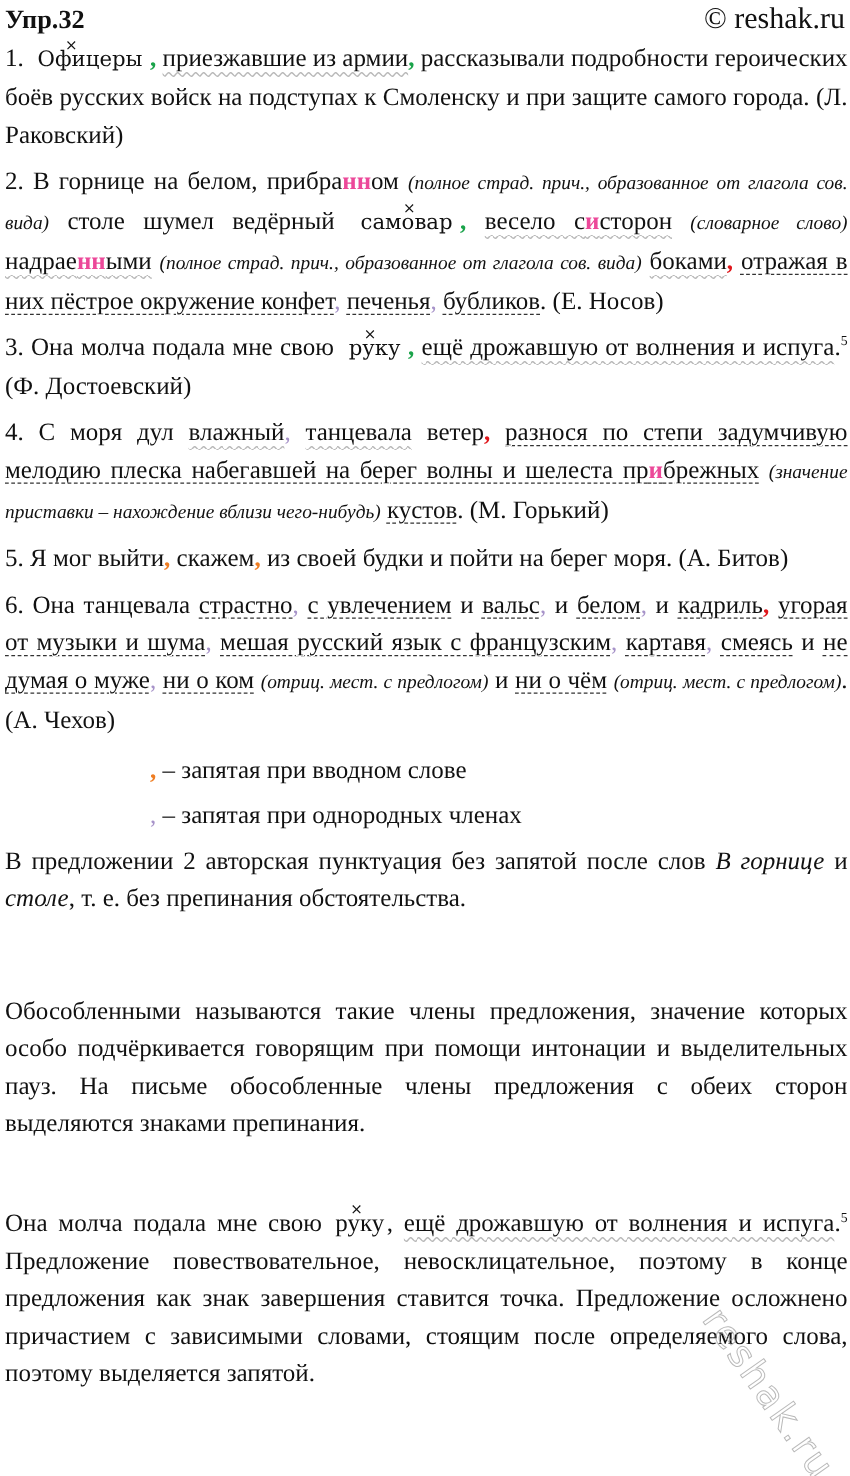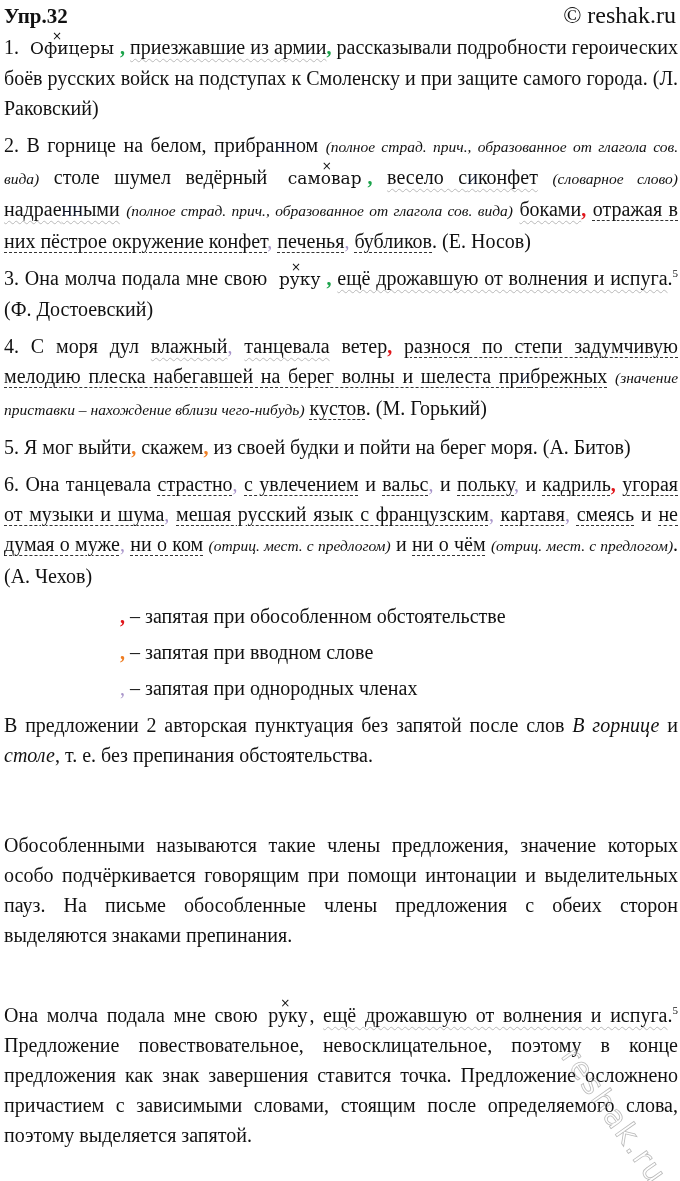--- a/index.html
+++ b/index.html
@@ -15,21 +15,21 @@
   .item { margin-bottom: 7px; }
   .it { font-style: italic; font-size: 15.5px; }
   .wavy { text-decoration: underline wavy #b9b9b9; text-decoration-thickness: 1px; text-underline-offset: 4px; }
   .dashdot { text-decoration: underline dashed #333; text-decoration-thickness: 1px; text-underline-offset: 4px; }
   .boxed { font-family: "DejaVu Serif", serif; font-size: 17px; position: relative; display: inline-block; margin: 0 6px; }
   .cross { position: absolute; font-size: 12px; top: -12px; font-family: "DejaVu Sans", sans-serif; }
   .g { color: #1aa34a; font-weight: bold; }
   .r { color: #e0161b; font-weight: bold; }
   .v { color: #a793c9; }
   .o { color: #ef7d22; font-weight: bold; }
-  .gl { color: #0f172a; font-weight: normal; }
+  .gl { color: #ec4899; font-weight: bold; }
   sup { font-size: 11px; line-height: 0; }
   .notes p { margin: 0; }
   .note-row { padding-left: 116px; line-height: 36px; }
   .spacer { height: 40px; }
   .watermark {
     position: absolute; right: 0; top: 1055px; width: 130px; height: 120px;
     font-family: "DejaVu Sans", sans-serif; font-size: 30px; color: transparent;
     -webkit-text-stroke: 0.8px #9c9c9c; transform: rotate(55deg); transform-origin: center;
     display: flex; align-items: center; justify-content: center; letter-spacing: 2px; opacity: 0.7;
   }
@@ -49,21 +49,21 @@
     <span class="wavy">приезжавшие из армии</span><span class="g">,</span>
     <span>рассказывали подробности героических боёв русских войск на подступах к Смоленску и при защите самого города. (Л. Раковский)</span>
   </p>
 
   <p class="item">
     <span>2.</span>
     <span>В горнице на белом, прибра</span><span class="gl">нн</span><span>ом</span>
     <span class="it">(полное страд. прич., образованное от глагола сов. вида)</span>
     <span>столе шумел ведёрный</span>
     <span class="boxed"><span class="cross" style="left:34px">×</span><span>самовар</span></span><span class="g">,</span>
-    <span class="wavy"><span>весело с</span><span class="gl">и</span><span>конфет</span></span>
+    <span class="wavy"><span>весело с</span><span class="gl">и</span><span>сторон</span></span>
     <span class="it">(словарное слово)</span>
     <span class="wavy"><span>надрае</span><span class="gl">нн</span><span>ыми</span></span>
     <span class="it">(полное страд. прич., образованное от глагола сов. вида)</span>
     <span class="wavy">боками</span><span class="r">,</span>
     <span class="dashdot">отражая в них пёстрое окружение конфет</span><span class="v">,</span>
     <span class="dashdot">печенья</span><span class="v">,</span>
     <span class="dashdot">бубликов</span><span>. (Е. Носов)</span>
   </p>
 
   <p class="item">
@@ -93,38 +93,37 @@
   </p>
 
   <p class="item">
     <span>6.</span>
     <span>Она танцевала</span>
     <span class="dashdot">страстно</span><span class="v">,</span>
     <span class="dashdot">с увлечением</span>
     <span>и</span>
     <span class="dashdot">вальс</span><span class="v">,</span>
     <span>и</span>
-    <span class="dashdot">польку</span><span class="v">,</span>
+    <span class="dashdot">белом</span><span class="v">,</span>
     <span>и</span>
     <span class="dashdot">кадриль</span><span class="r">,</span>
     <span class="dashdot">угорая от музыки и шума</span><span class="v">,</span>
     <span class="dashdot">мешая русский язык с французским</span><span class="v">,</span>
     <span class="dashdot">картавя</span><span class="v">,</span>
     <span class="dashdot">смеясь</span>
     <span>и</span>
     <span class="dashdot">не думая о муже</span><span class="v">,</span>
     <span class="dashdot">ни о ком</span>
     <span class="it">(отриц. мест. с предлогом)</span>
     <span>и</span>
     <span class="dashdot">ни о чём</span>
     <span class="it">(отриц. мест. с предлогом)</span><span>. (А. Чехов)</span>
   </p>
 
   <div class="notes">
-    <p class="note-row"><span class="r">,</span> <span>– запятая при обособленном обстоятельстве</span></p>
     <p class="note-row"><span class="o">,</span> <span>– запятая при вводном слове</span></p>
     <p class="note-row"><span class="v">,</span> <span>– запятая при однородных членах</span></p>
   </div>
 
   <p style="margin-top:4px">
     <span>В предложении 2 авторская пунктуация без запятой после слов</span> <i>В горнице</i> <span>и</span> <i>столе</i><span>, т. е. без препинания обстоятельства.</span>
   </p>
 
   <div class="spacer"></div>
 

